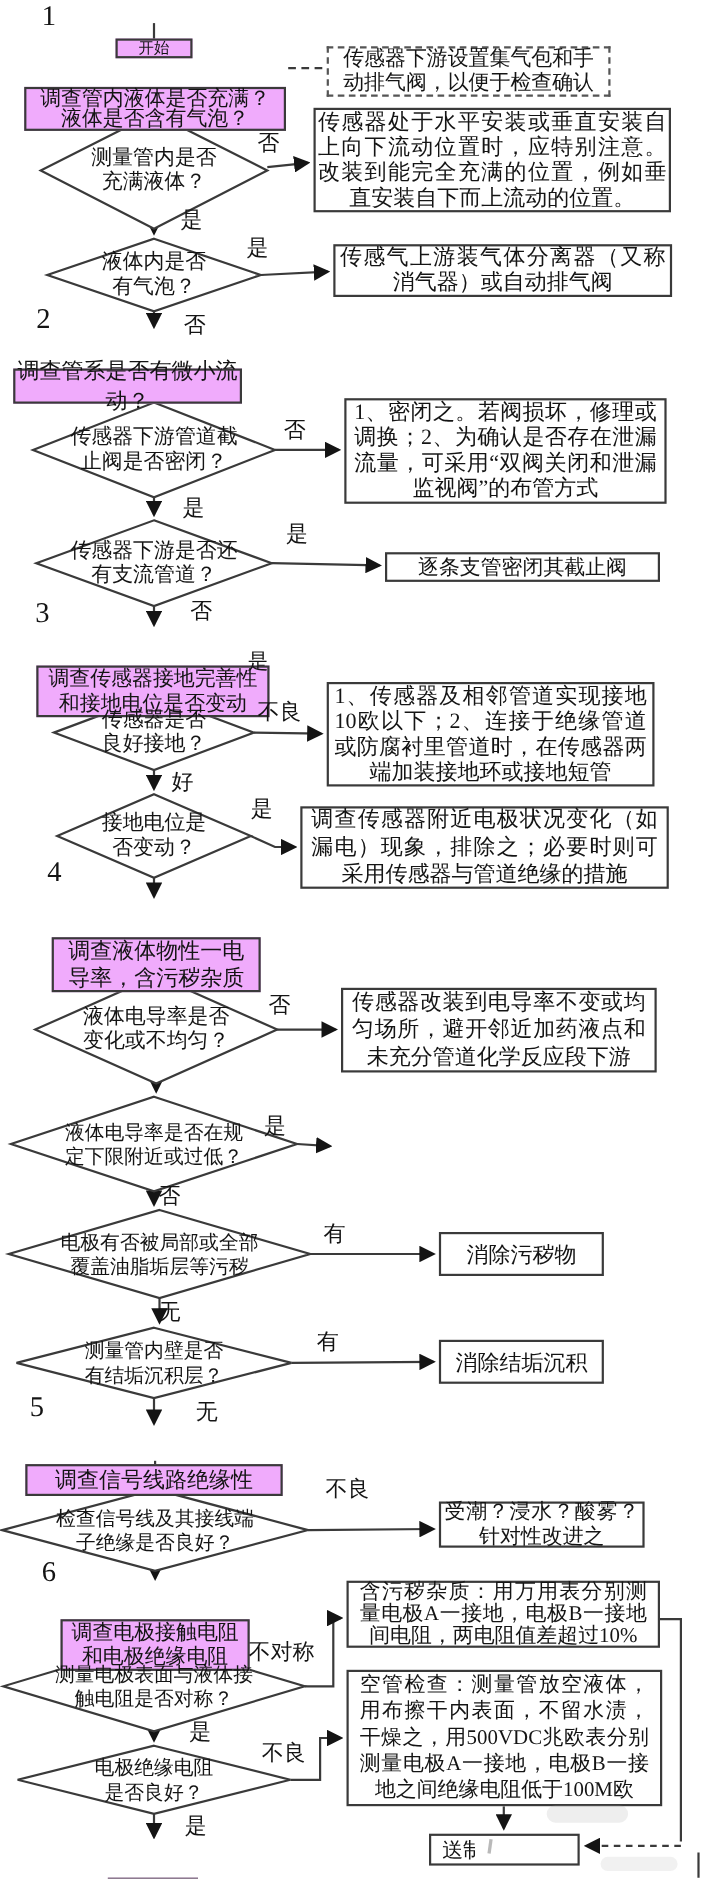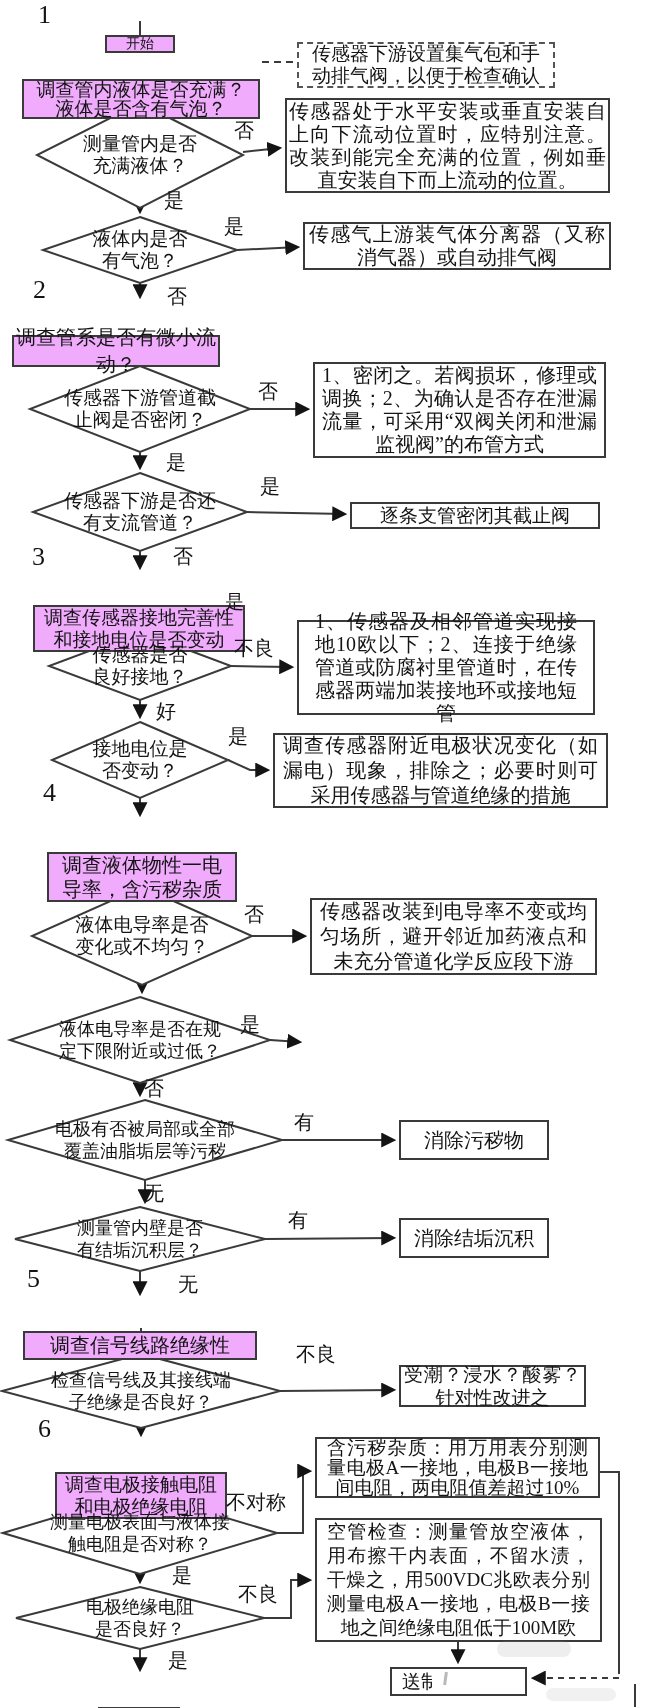--- a/index.html
+++ b/index.html
@@ -122,21 +122,21 @@
   <div class="node dtxt" style="left:145px;top:1140px;width:184px;font-size:18px;line-height:22px;">电极有否被局部或全部覆盖油脂垢层等污秽</div>
   <div class="node dtxt" style="left:140px;top:1239px;width:130px;font-size:18px;line-height:22px;">测量管内壁是否有结垢沉积层？</div>
   <div class="node dtxt" style="left:141px;top:1391px;width:184px;font-size:18px;line-height:22px;font-family:Liberation Serif, serif;">检查信号线及其接线端子绝缘是否良好？</div>
   <div class="node dtxt" style="left:140px;top:1533px;width:190px;font-size:18px;line-height:22px;">测量电极表面与液体接触电阻是否对称？</div>
   <div class="node dtxt" style="left:140px;top:1618px;width:112px;font-size:18px;line-height:22px;">电极绝缘电阻是否良好？</div>
 
   <div class="node adv" style="left:285px;top:98px;width:325px;height:95px;font-size:20px;line-height:23px;padding:0 2px;">传感器处于水平安装或垂直安装自上向下流动位置时，应特别注意。改装到能完全充满的位置，例如垂直安装自下而上流动的位置。</div>
   <div class="node adv" style="left:303px;top:222px;width:308px;height:48px;font-size:20px;line-height:23px;padding:0 4px;">传感气上游装气体分离器（又称消气器）或自动排气阀</div>
   <div class="node adv" style="left:313px;top:362px;width:293px;height:96px;font-size:20px;line-height:23px;padding:0 7px;">1、密闭之。若阀损坏，修理或调换；2、为确认是否存在泄漏流量，可采用“双阀关闭和泄漏监视阀”的布管方式</div>
   <div class="node adv1" style="left:350px;top:502px;width:250px;height:27px;font-size:19px;">逐条支管密闭其截止阀</div>
-  <div class="node adv" style="left:297px;top:620px;width:298px;height:95px;font-size:20px;line-height:23px;padding:0 16px;">1、传感器及相邻管道实现接地10欧以下；2、连接于绝缘管道或防腐衬里管道时，在传感器两端加装接地环或接地短管</div>
+  <div class="node adv" style="left:297px;top:620px;width:298px;height:95px;font-size:20px;line-height:23px;padding:0 5px;">1、传感器及相邻管道实现接地10欧以下；2、连接于绝缘管道或防腐衬里管道时，在传感器两端加装接地环或接地短管</div>
   <div class="node adv" style="left:273px;top:733px;width:335px;height:75px;font-size:20px;line-height:25px;padding:0 8px;">调查传感器附近电极状况变化（如漏电）现象，排除之；必要时则可采用传感器与管道绝缘的措施</div>
   <div class="node adv" style="left:310px;top:898px;width:287px;height:77px;font-size:20px;line-height:25px;padding:0 8px;">传感器改装到电导率不变或均匀场所，避开邻近加药液点和未充分管道化学反应段下游</div>
   <div class="node adv1" style="left:399px;top:1120px;width:150px;height:40px;font-size:20px;">消除污秽物</div>
   <div class="node adv1" style="left:399px;top:1218px;width:150px;height:40px;font-size:20px;">消除结垢沉积</div>
   <div class="node adv" style="left:399px;top:1365px;width:187px;height:42px;font-size:19px;line-height:23px;padding:0 3px;text-align-last:center;">受潮？浸水？酸雾？针对性改进之</div>
   <div class="node adv" style="left:315px;top:1437px;width:285px;height:61px;font-size:19px;line-height:20px;padding:0 10px;">含污秽杂质：用万用表分别测量电极A一接地，电极B一接地间电阻，两电阻值差超过10%</div>
   <div class="node adv" style="left:315px;top:1518px;width:287px;height:124px;font-size:19px;line-height:24px;padding:0 10px;">空管检查：测量管放空液体，用布擦干内表面，不留水渍，干燥之，用500VDC兆欧表分别测量电极A一接地，电极B一接地之间绝缘电阻低于100M欧</div>
   <div class="node adv1" style="left:390px;top:1667px;width:137px;height:29px;font-size:19px;justify-content:flex-start;padding-left:10px;">送制</div>
 
   <div class="smudge" style="left:432px;top:1670px;width:92px;height:23px;background:#ffffff;"></div>

